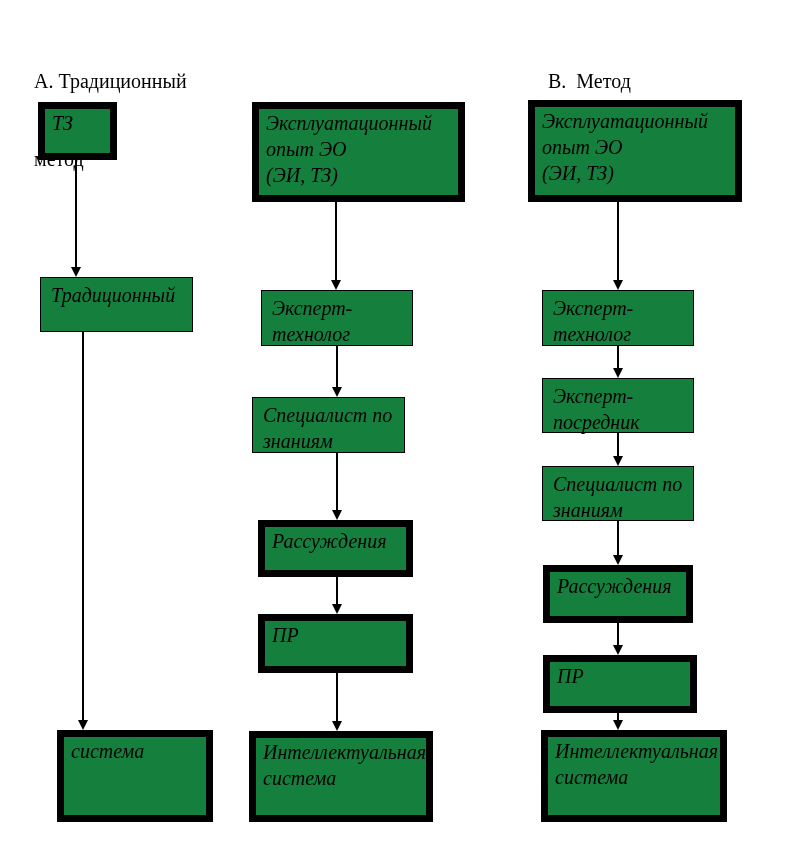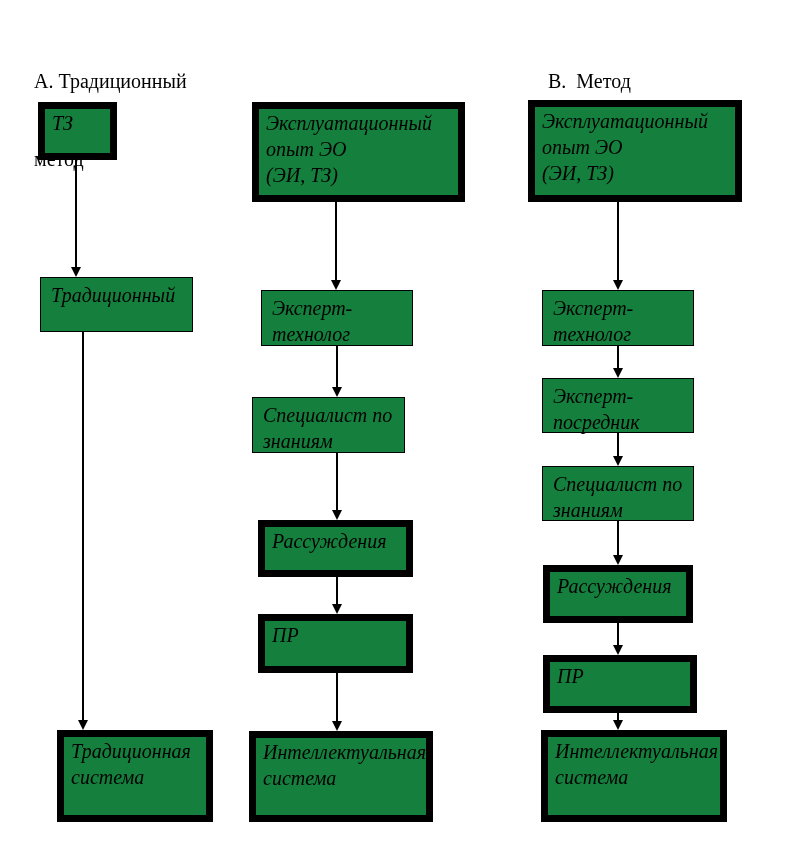--- a/index.html
+++ b/index.html
@@ -37,21 +37,20 @@
   <div class="ah" style="left:71px; top:267px;"></div>
 
   <div class="box thin" style="left:40px; top:277px; width:153px; height:55px;">
     <div>Традиционный</div>
   </div>
 
   <div class="vline" style="left:82.25px; top:332px; height:389px;"></div>
   <div class="ah" style="left:78px; top:720px;"></div>
 
   <div class="box thick" style="left:57px; top:730px; width:156px; height:92px;">
-    <div>Традиционная</div>
     <div>система</div>
   </div>
 
 
   <div class="box thick" style="left:252px; top:102px; width:213px; height:100px;">
     <div>Эксплуатационный</div>
     <div>опыт ЭО</div>
     <div>(ЭИ, ТЗ)</div>
   </div>
 

